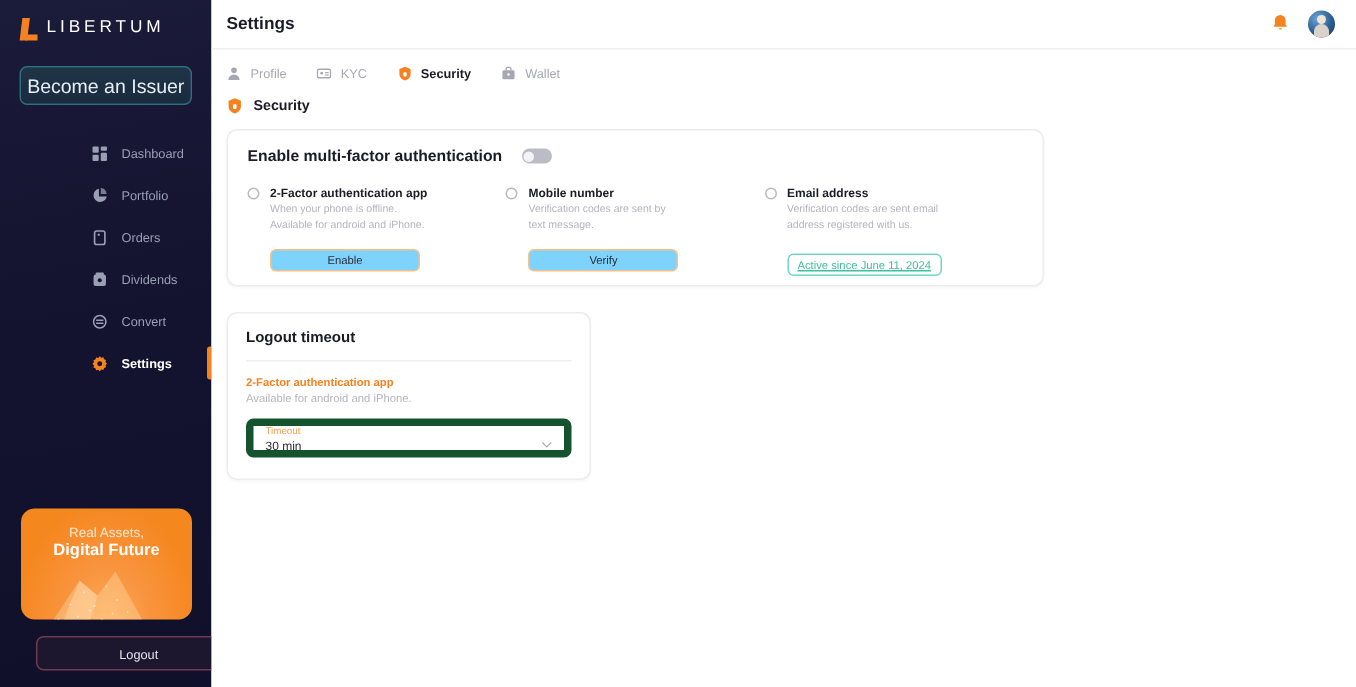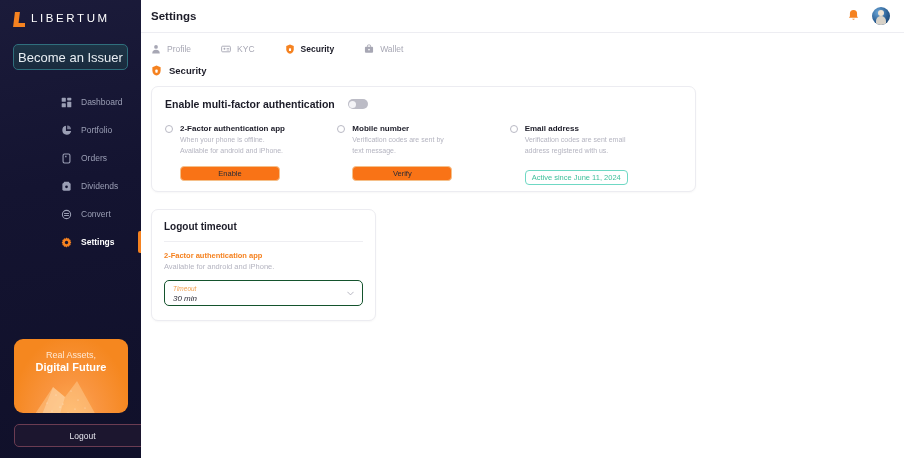--- a/index.html
+++ b/index.html
@@ -70,21 +70,21 @@
     padding-top: 11px;
   }
   .promo .mtn {
     position: absolute; left: 50%; bottom: -4px; transform: translateX(-50%);
     width: 96px; height: 44px;
   }
   .promo-l1 { color: #ffe8d2; font-size: 9px; position: relative; z-index: 2; }
   .promo-l2 { color: #ffffff; font-size: 11px; font-weight: bold; position: relative; z-index: 2; margin-top: 1px; }
 
   .logout-btn {
-    position: absolute; left: 14px; top: 424px;
+    position: absolute; left: 24px; top: 424px;
     width: 137px; height: 23px; border-radius: 5px;
     border: 1px solid #6b3c52; background: rgba(40,28,52,0.5);
     color: #e6e6ee; font-size: 8.5px;
     display: flex; align-items: center; justify-content: center;
     cursor: pointer;
   }
 
   
   .main { flex: 1; background: #fff; display: flex; flex-direction: column; position: relative; }
   .topbar {
@@ -103,21 +103,21 @@
   .avatar:after {
     content: ""; position: absolute; left: 4px; top: 9px;
     width: 10px; height: 10px; border-radius: 50% 50% 0 0;
     background: #d8d2c8;
   }
   .avatar:before {
     content: ""; position: absolute; left: 6px; top: 3px;
     width: 6px; height: 6px; border-radius: 50%; background: #f0e4d4; z-index: 2;
   }
 
-  .tabs { display: flex; align-items: center; gap: 30px; padding: 11px 0 0 10px; }
+  .tabs { display: flex; align-items: center; gap: 20px; padding: 11px 0 0 10px; }
   .tab { display: flex; align-items: center; gap: 6px; font-size: 8.5px; color: #a7a7b4; cursor: pointer; padding-bottom: 5px; }
   .tab.active { color: #1c1c28; font-weight: bold; }
   .tab-ico { width: 10px; height: 10px; display: block; }
 
   .section-head { display: flex; align-items: center; gap: 7px; padding: 6px 0 0 10px; }
   .section-title { font-size: 9.5px; font-weight: bold; color: #1c1c28; }
 
   .content { padding: 10px 0 0 10px; }
 
   .card {
@@ -141,39 +141,39 @@
   .opt-top { display: flex; gap: 7px; }
   .radio {
     width: 8px; height: 8px; border-radius: 50%;
     border: 1px solid #b9b9c4; flex: 0 0 8px; margin-top: 2px; cursor: pointer;
   }
   .opt-name { font-size: 8px; font-weight: bold; color: #1c1c28; line-height: 11px; }
   .opt-desc { font-size: 7px; color: #b4b4c0; line-height: 9.5px; margin-top: 1px; }
   .opt-action { margin-top: 11px; padding-left: 15px; }
   .btn-out {
     width: 100px; height: 15px; border-radius: 4px;
-    border: 1px solid #f5c08a; background: #f97316;
+    border: 1px solid #f5c08a; background: #7dd3fc;
     font-size: 7.5px; color: #2b2b36;
     display: flex; align-items: center; justify-content: center; cursor: pointer;
   }
   .badge-active {
     display: inline-flex; align-items: center; justify-content: center;
     height: 15px; padding: 0 6px; border-radius: 4px;
-    border: 1px solid #6fd8c4; color: #3fbf9b; font-size: 7.5px; background: #fff;
-  }
-
-  .card-timeout { width: 225px; padding: 11px 12px 14px 12px; margin-top: 17px; }
+    border: 1px solid #6fd8c4; color: #3fbf9b; font-size: 7.5px; background: #fff; text-decoration: underline;
+  }
+
+  .card-timeout { width: 243px; padding: 11px 12px 14px 12px; margin-top: 17px; }
   .ct-title { font-size: 10px; font-weight: bold; color: #1c1c28; }
   .ct-divider { height: 1px; background: #eeeef2; margin: 9px 0 9px 0; }
   .ct-sub { font-size: 7.5px; color: #F58220; font-weight: bold; }
   .ct-desc { font-size: 7.5px; color: #b4b4c0; margin-top: 2px; }
   .select {
-    margin-top: 9px; height: 26px; border: 1px solid #14532d; border-radius: 5px;
+    margin-top: 9px; height: 26px; border: 5px solid #14532d; border-radius: 5px;
     padding: 3px 8px 0 8px; display: flex; flex-direction: column; justify-content: center;
-    position: relative; cursor: pointer; font-style: italic;
+    position: relative; cursor: pointer;
   }
   .select-label { font-size: 6.5px; color: #F0A050; line-height: 8px; }
   .select-value { font-size: 8px; color: #2b2b36; line-height: 11px; }
   .chev { position: absolute; right: 8px; top: 10px; width: 7px; height: 5px; }
 </style>
 </head>
 <body>
 
 <div class="app">
 

